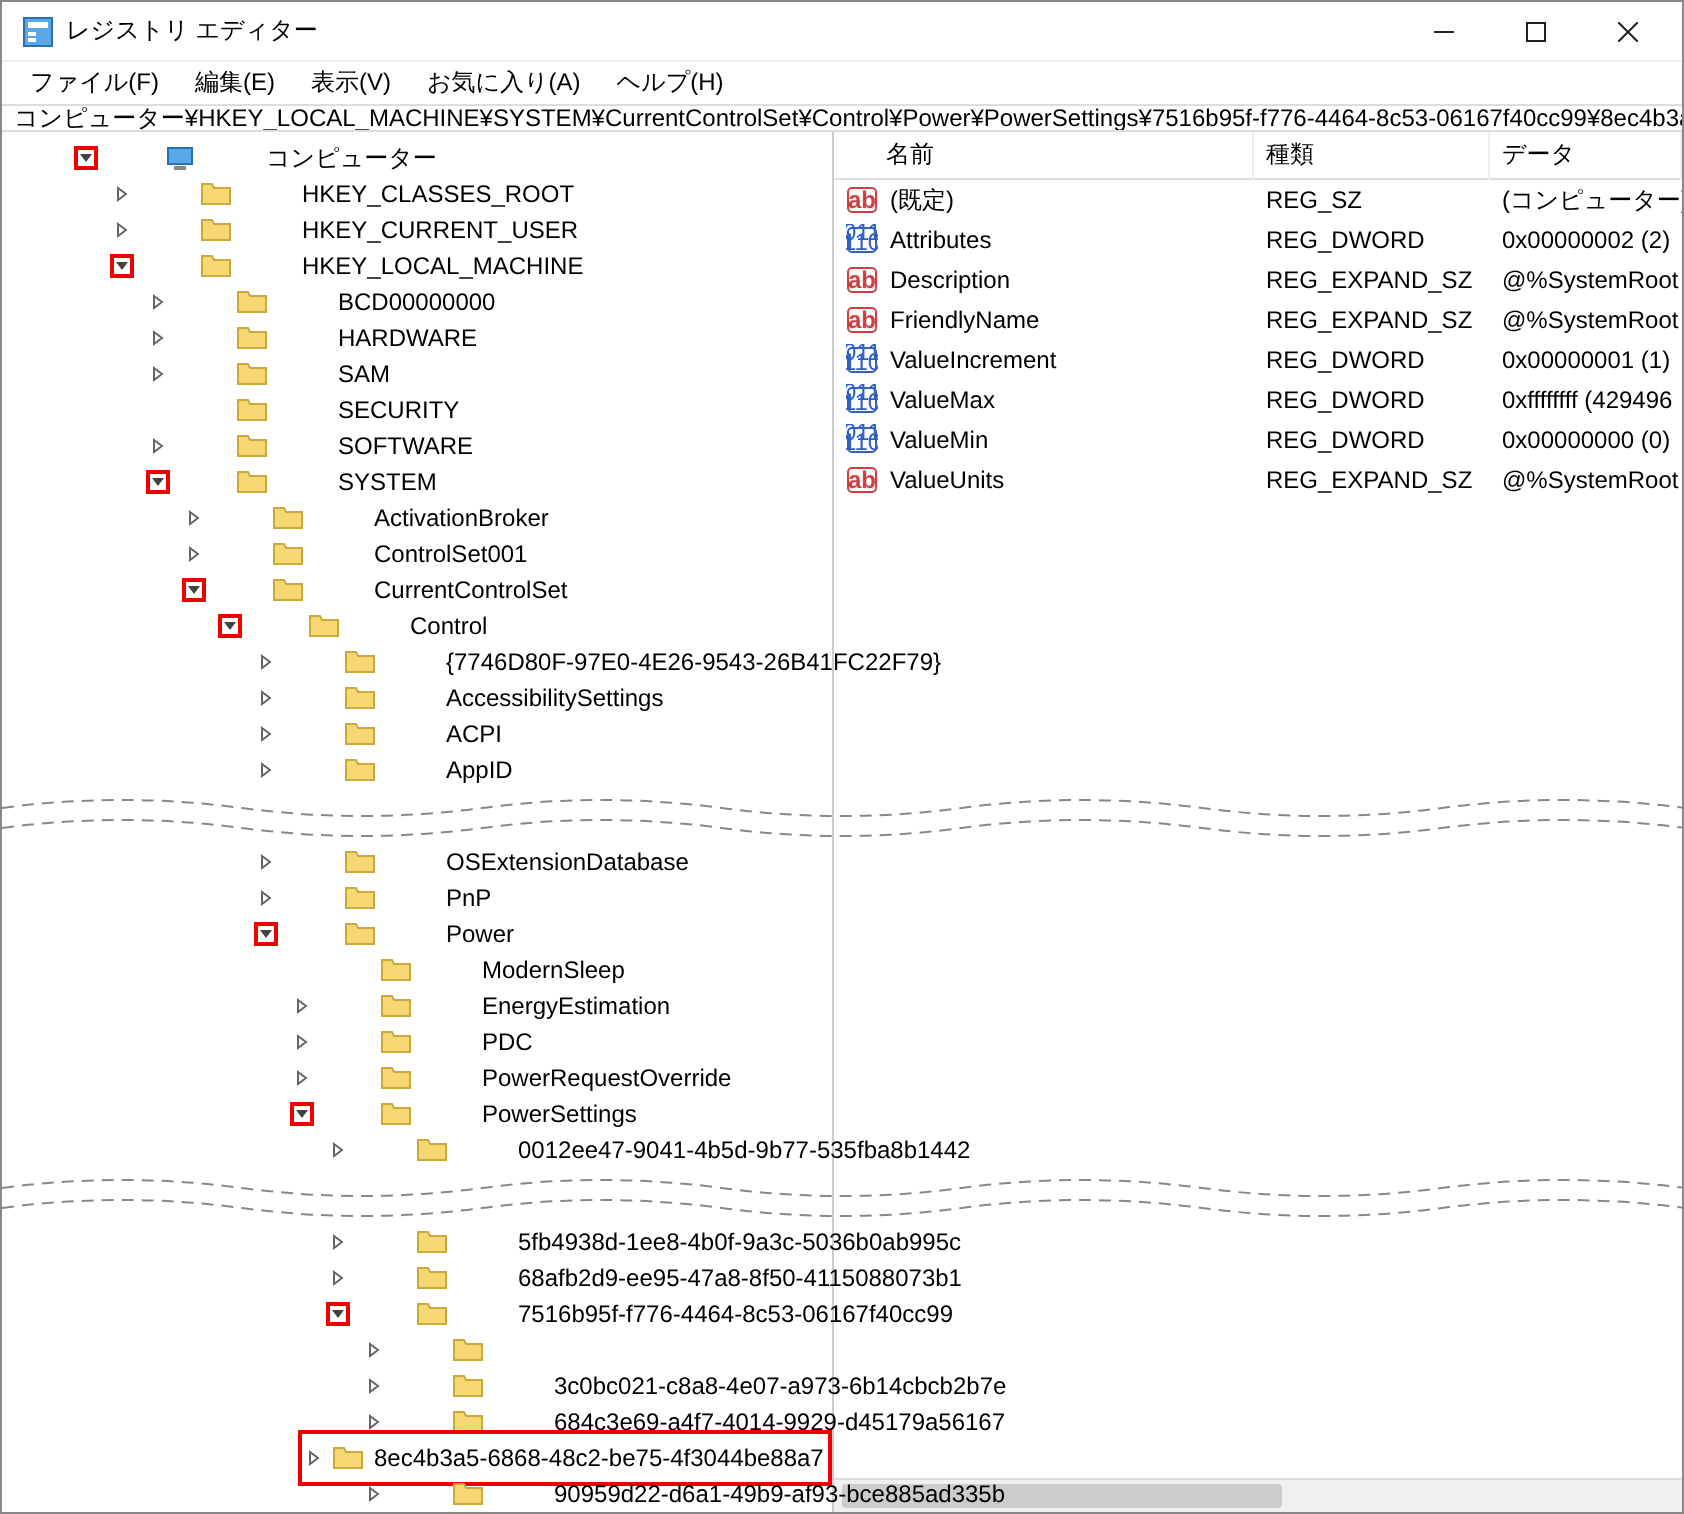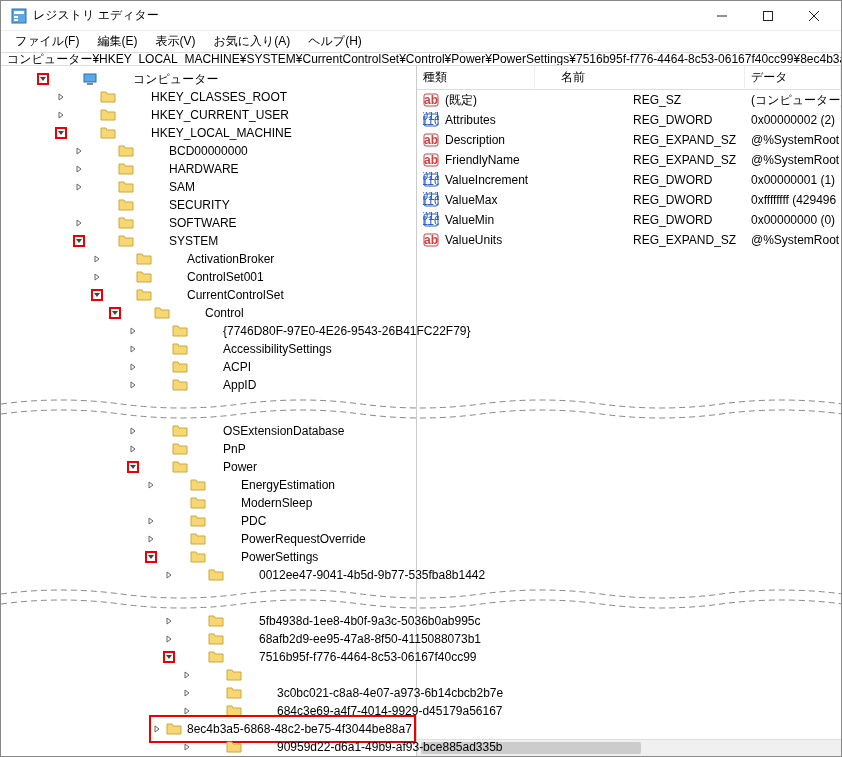--- a/index.html
+++ b/index.html
@@ -330,37 +330,37 @@
                 <path d="M1 2 L7 2 L4 6 Z" fill="#444"></path>
               </svg>
             </span>
             <span class="folder"><svg viewBox="0 0 16 14">
                 <path d="M1 3 L1 12 L15 12 L15 4 L7 4 L6 2 L1 2 Z" fill="#f7d774" stroke="#c9a93a"></path>
               </svg></span>
             <span class="label">Power</span>
           </div>
           <div class="tree-row">
             <span class="indent" style="width:114px"></span>
+            <span class="expander"></span>
+            <span class="folder"><svg viewBox="0 0 16 14">
+                <path d="M1 3 L1 12 L15 12 L15 4 L7 4 L6 2 L1 2 Z" fill="#f7d774" stroke="#c9a93a"></path>
+              </svg></span>
+            <span class="label">ModernSleep</span>
+          </div>
+          <div class="tree-row">
+            <span class="indent" style="width:114px"></span>
             <span class="expander">
               <svg width="8" height="8">
                 <path d="M2 1 L6 4 L2 7 Z" fill="none" stroke="#666"></path>
               </svg>
             </span>
             <span class="folder"><svg viewBox="0 0 16 14">
                 <path d="M1 3 L1 12 L15 12 L15 4 L7 4 L6 2 L1 2 Z" fill="#f7d774" stroke="#c9a93a"></path>
               </svg></span>
             <span class="label">EnergyEstimation</span>
-          </div>
-          <div class="tree-row">
-            <span class="indent" style="width:114px"></span>
-            <span class="expander"></span>
-            <span class="folder"><svg viewBox="0 0 16 14">
-                <path d="M1 3 L1 12 L15 12 L15 4 L7 4 L6 2 L1 2 Z" fill="#f7d774" stroke="#c9a93a"></path>
-              </svg></span>
-            <span class="label">ModernSleep</span>
           </div>
           <div class="tree-row">
             <span class="indent" style="width:114px"></span>
             <span class="expander">
               <svg width="8" height="8">
                 <path d="M2 1 L6 4 L2 7 Z" fill="none" stroke="#666"></path>
               </svg>
             </span>
             <span class="folder"><svg viewBox="0 0 16 14">
                 <path d="M1 3 L1 12 L15 12 L15 4 L7 4 L6 2 L1 2 Z" fill="#f7d774" stroke="#c9a93a"></path>
@@ -504,22 +504,22 @@
             </span>
             <span class="folder"><svg viewBox="0 0 16 14">
                 <path d="M1 3 L1 12 L15 12 L15 4 L7 4 L6 2 L1 2 Z" fill="#f7d774" stroke="#c9a93a"></path>
               </svg></span>
             <span class="label">90959d22-d6a1-49b9-af93-bce885ad335b</span>
           </div>
         </div>
       </div>
     <div class="values">
       <div class="val-header">
+        <div class="col col-name" style="padding-left:26px">名前</div>
         <div class="col col-type">種類</div>
-        <div class="col col-name" style="padding-left:26px">名前</div>
         <div class="col col-data">データ</div>
       </div>
       <div class="val-body" id="val-body">
           <div class="val-row">
             <div class="icon"><svg viewBox="0 0 16 16">
                 <rect x="1" y="2" width="14" height="12" rx="2" fill="#fff" stroke="#d04040"></rect>
                 <text x="8" y="12" font-size="9" text-anchor="middle" fill="#d04040" font-weight="bold">ab</text>
               </svg></div>
             <div class="cell col-name" style="width:188px">(既定)</div>
             <div class="cell col-type">REG_SZ</div>

